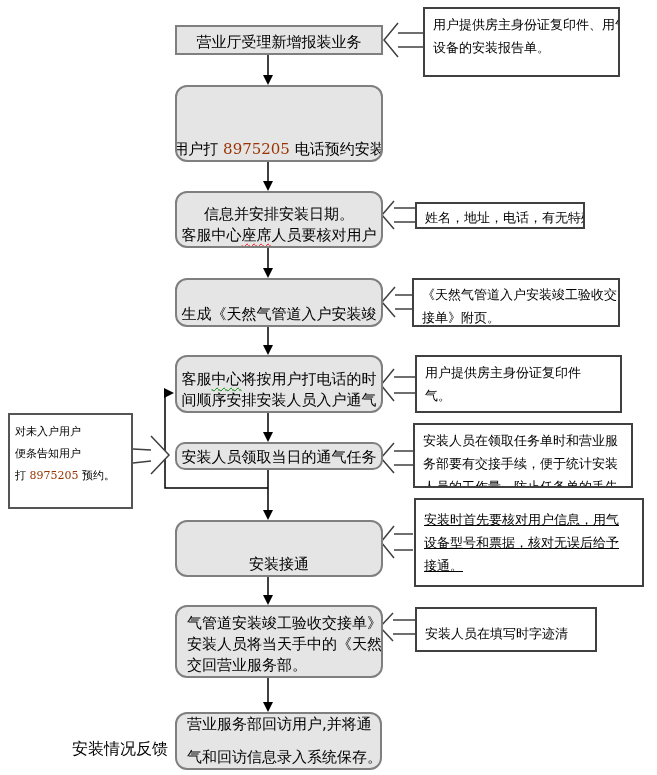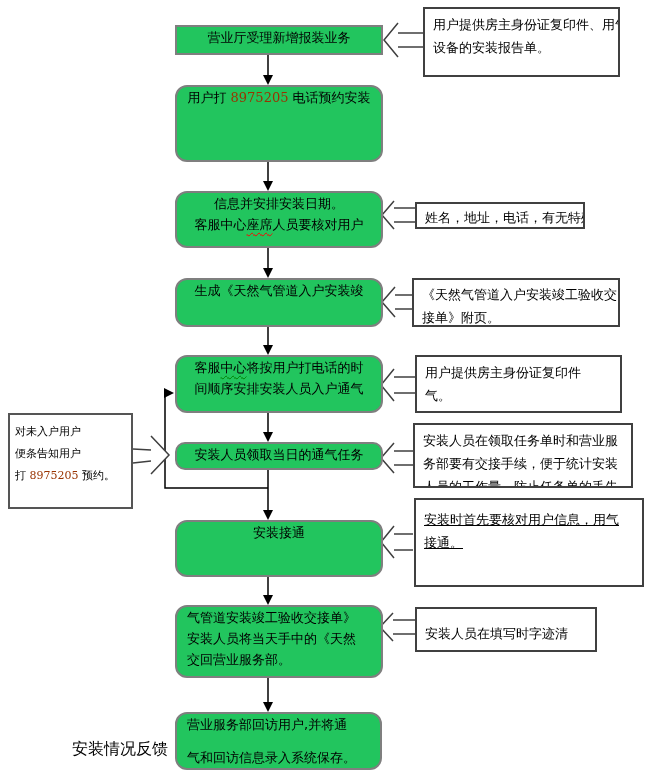--- a/index.html
+++ b/index.html
@@ -4,24 +4,24 @@
 <style>
   html,body{margin:0;padding:0;background:#ffffff;}
   body{
     width:657px;height:775px;position:relative;overflow:hidden;
     font-family:"DejaVu Sans","Liberation Sans",sans-serif;color:#000;
   }
   .stage{position:absolute;left:0;top:0;width:657px;height:775px;}
 
   
   .fbox{
-    position:absolute;box-sizing:border-box;background:#22c55e;
+    position:absolute;box-sizing:border-box;background:#e5e5e5;
     border:2px solid #7f7f7f;border-radius:12px;
-    display:flex;flex-direction:column;justify-content:flex-start;align-items:center;
-    font-size:13px;line-height:21px;text-align:center;overflow:hidden;
+    display:flex;flex-direction:column;justify-content:flex-end;align-items:center;
+    font-size:15px;line-height:21px;text-align:center;overflow:hidden;
   }
   .fbox .ln{white-space:nowrap;}
   .rect{border-radius:0;}
   .left-text{align-items:flex-start;text-align:left;padding-left:10px;}
 
   .b1{left:175px;top:25px;width:208px;height:30px;}
   .b2{left:175px;top:85px;width:208px;height:77px;}
   .b3{left:175px;top:191px;width:208px;height:57px;}
   .b4{left:175px;top:278px;width:208px;height:49px;}
   .b5{left:175px;top:355px;width:208px;height:58px;}
@@ -206,20 +206,21 @@
       <div class="ln"><span>用户提供房主身份证复印件</span></div>
       <div class="ln"><span>气。</span></div>
     </div>
   <div class="callout c5">
       <div class="ln"><span>安装人员在领取任务单时和营业服</span></div>
       <div class="ln"><span>务部要有交接手续，便于统计安装</span></div>
       <div class="ln"><span>人员的工作量，防止任务单的丢失。</span></div>
     </div>
   <div class="callout c6">
       <div class="ln"><span>安装时首先要核对用户信息，用气</span></div>
+      <div class="ln"><span>设备型号和票据，核对无误后给予</span></div>
       <div class="ln"><span>接通。</span></div>
     </div>
   <div class="callout c7">
       <div class="ln"><span>安装人员在填写时字迹清</span></div>
       <div class="ln"><span>楚，退单用户写清退单原</span></div>
     </div>
 
   <div class="lnote">
       <div class="ln"><span>对未入户用户</span></div>
       <div class="ln"><span>便条告知用户</span></div>

